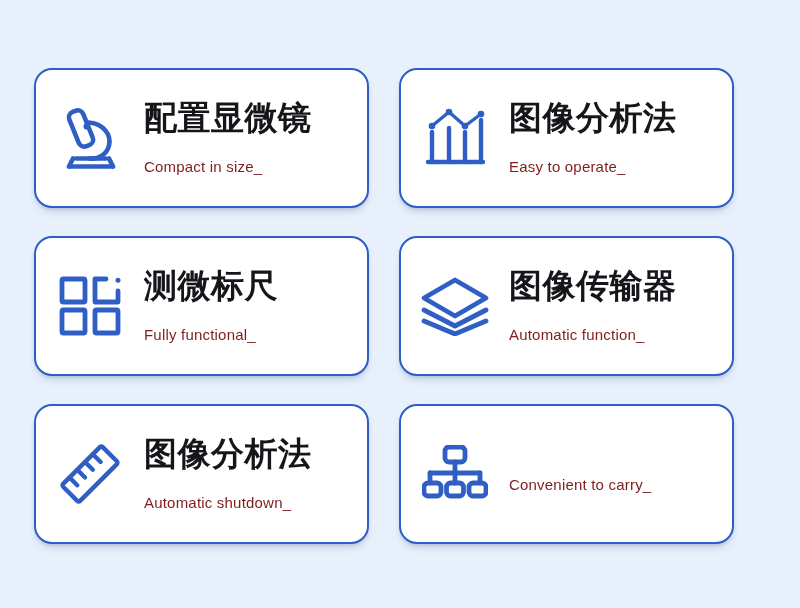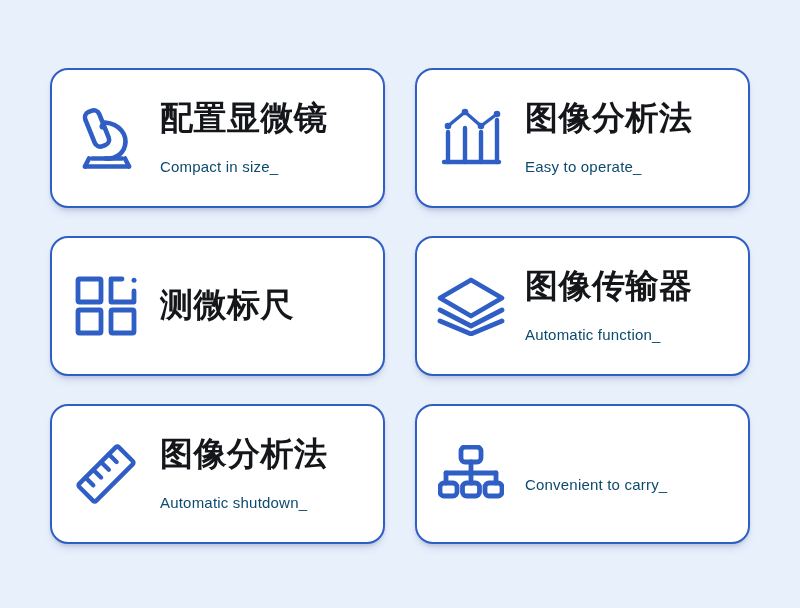--- a/index.html
+++ b/index.html
@@ -9,21 +9,21 @@
   body {
     width: 800px;
     height: 608px;
     background: #e8f0fc;
     font-family: "Liberation Sans", sans-serif;
     overflow: hidden;
   }
 
   #grid {
     position: absolute;
-    left: 50px;
+    left: 34px;
     top: 68px;
     width: 700px;
     display: grid;
     grid-template-columns: 335px 335px;
     grid-template-rows: 140px 140px 140px;
     column-gap: 30px;
     row-gap: 28px;
   }
 
   .card {
@@ -71,21 +71,21 @@
     font-weight: 700;
     font-size: 33px;
     line-height: 1.08;
     color: #14161a;
     letter-spacing: 0.5px;
     white-space: nowrap;
   }
   .card-sub {
     font-family: "Liberation Sans", sans-serif;
     font-size: 15px;
-    color: #0c4a6e;
+    color: #7f1d1d;
     margin-top: 21px;
     letter-spacing: 0.2px;
     white-space: nowrap;
   }
 </style>
 </head>
 <body>
 
 <div id="grid">
 
@@ -133,20 +133,21 @@
       <svg width="62" height="62" viewBox="0 0 62 62" fill="none" stroke="#2f5fc4" stroke-width="4.8" stroke-linecap="round" stroke-linejoin="round">
         <rect x="3" y="4" width="23" height="23" rx="1.5"></rect>
         <path d="M59 16 V27 H36 V4 H47"></path>
         <circle cx="59" cy="5.2" r="2.5" fill="#2f5fc4" stroke="none"></circle>
         <rect x="3" y="35" width="23" height="23" rx="1.5"></rect>
         <rect x="36" y="35" width="23" height="23" rx="1.5"></rect>
       </svg>
     </div>
     <div class="text-wrap">
       <div class="card-title">测微标尺</div>
+      <div class="card-sub">Fully functional_</div>
     </div>
   </div>
 
   <div class="card">
     <div class="icon-wrap">
       <svg width="72" height="60" viewBox="0 0 72 60" fill="none" stroke="#2f5fc4" stroke-width="4.8" stroke-linecap="round" stroke-linejoin="round">
         <path d="M36 4 L67 22 L36 40 L5 22 Z"></path>
         <path d="M5 34 L36 50 L67 34"></path>
         <path d="M5 45 L36 58 L67 45"></path>
       </svg>

